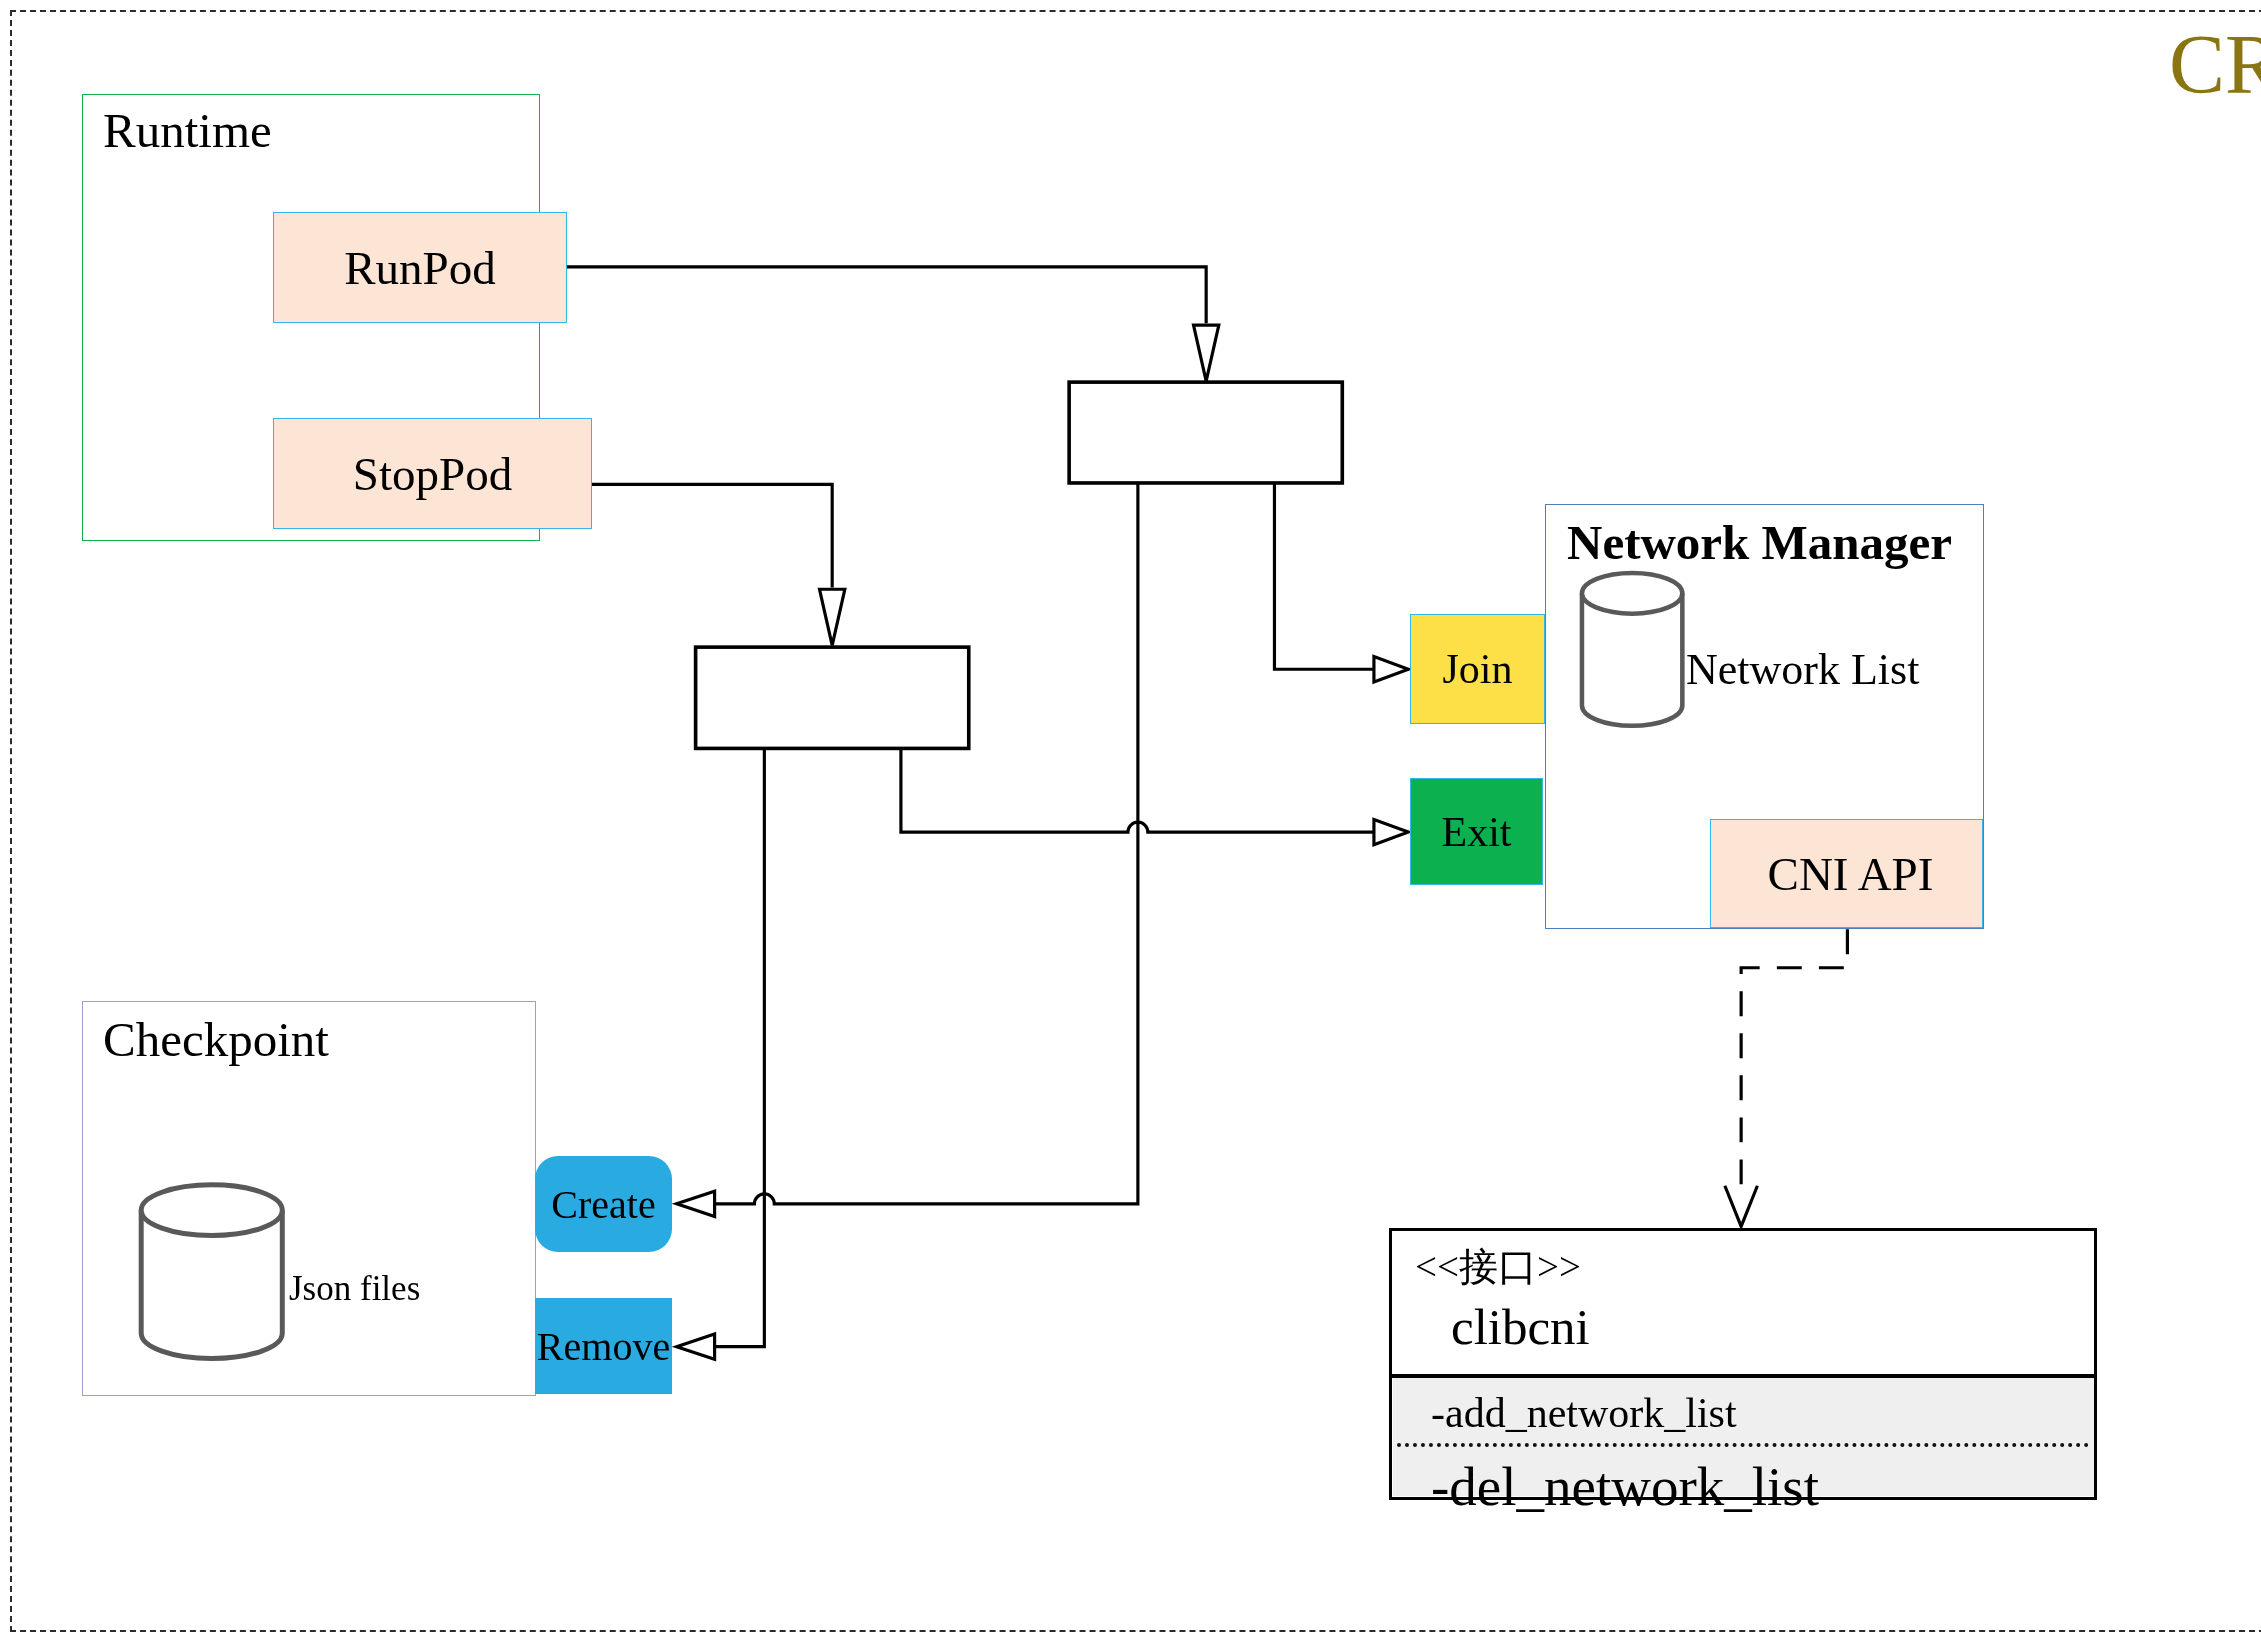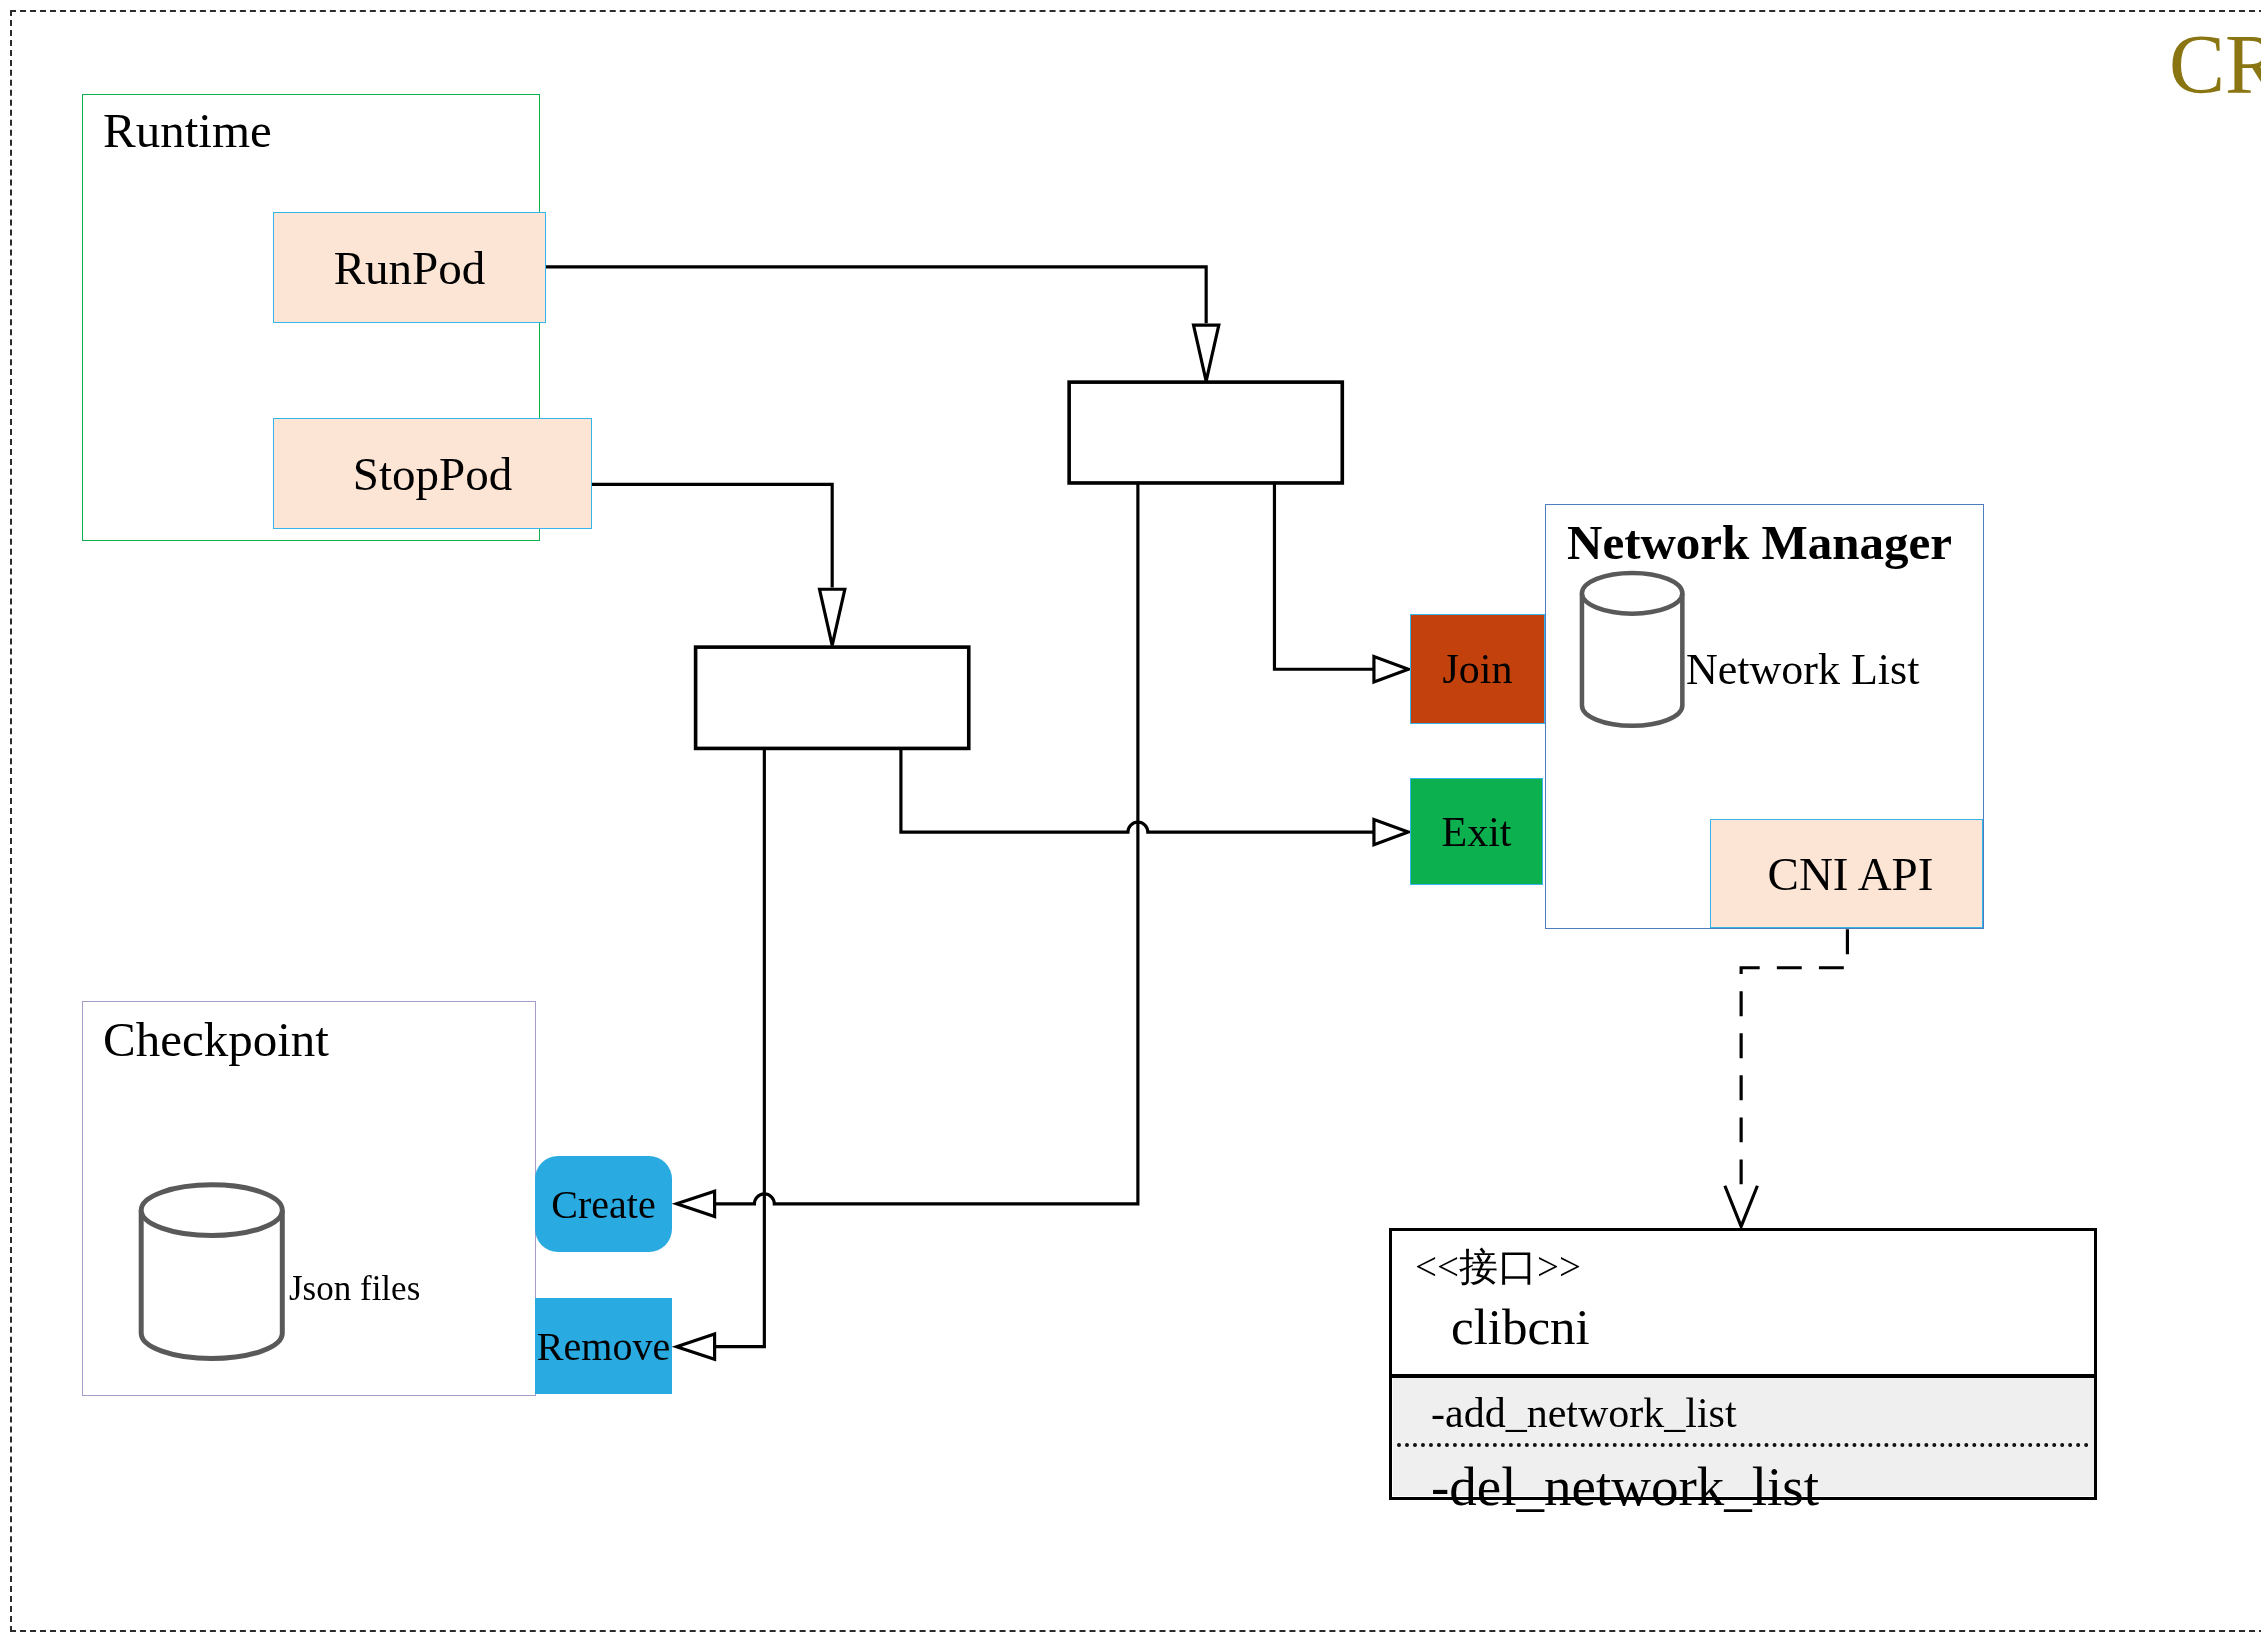--- a/index.html
+++ b/index.html
@@ -76,28 +76,28 @@
     <path d="M 3498 1312 V 1560 A 111 45 0 0 0 3720 1560 V 1312" fill="#fff" stroke="#595959" stroke-width="10"></path>
     <ellipse cx="3609" cy="1312" rx="111" ry="45" fill="#fff" stroke="#595959" stroke-width="10"></ellipse>
   </g>
 
   <g>
     <path d="M 312 2676 V 2948 A 156 56 0 0 0 624 2948 V 2676" fill="#fff" stroke="#595959" stroke-width="11"></path>
     <ellipse cx="468" cy="2676" rx="156" ry="56" fill="#fff" stroke="#595959" stroke-width="11"></ellipse>
   </g>
 </svg>
 
-<div class="abs node" style="left:273px;top:212px;width:273px;height:111px;background:#fce5d5;border:1.8px solid #35b5e9;font-size:47px;z-index:3;">
+<div class="abs node" style="left:273px;top:212px;width:294px;height:111px;background:#fce5d5;border:1.8px solid #35b5e9;font-size:47px;z-index:3;">
     <span>RunPod</span>
   </div>
 <div class="abs node" style="left:273px;top:418px;width:319px;height:111px;background:#fce5d5;border:1.8px solid #35b5e9;font-size:47px;z-index:3;">
     <span>StopPod</span>
   </div>
 
-<div class="abs node" style="left:1410px;top:614px;width:135px;height:110px;background:#c2410c;border:1.8px solid #35b5e9;font-size:42px;z-index:3;">
+<div class="abs node" style="left:1410px;top:614px;width:135px;height:110px;background:#fde047;border:1.8px solid #35b5e9;font-size:42px;z-index:3;">
     <span>Join</span>
   </div>
 <div class="abs node" style="left:1410px;top:778px;width:133px;height:107px;background:#0db04f;border:1.8px solid #35b5e9;font-size:42px;z-index:3;">
     <span>Exit</span>
   </div>
 <div class="lbl" style="left:1686px;top:648px;font-size:44px;z-index:3;">Network List</div>
 <div class="abs node" style="left:1710px;top:819px;width:273px;height:109px;background:#fce5d5;border:1.8px solid #35b5e9;font-size:47px;z-index:3;padding-left:8px;">
     <span>CNI API</span>
   </div>
 

